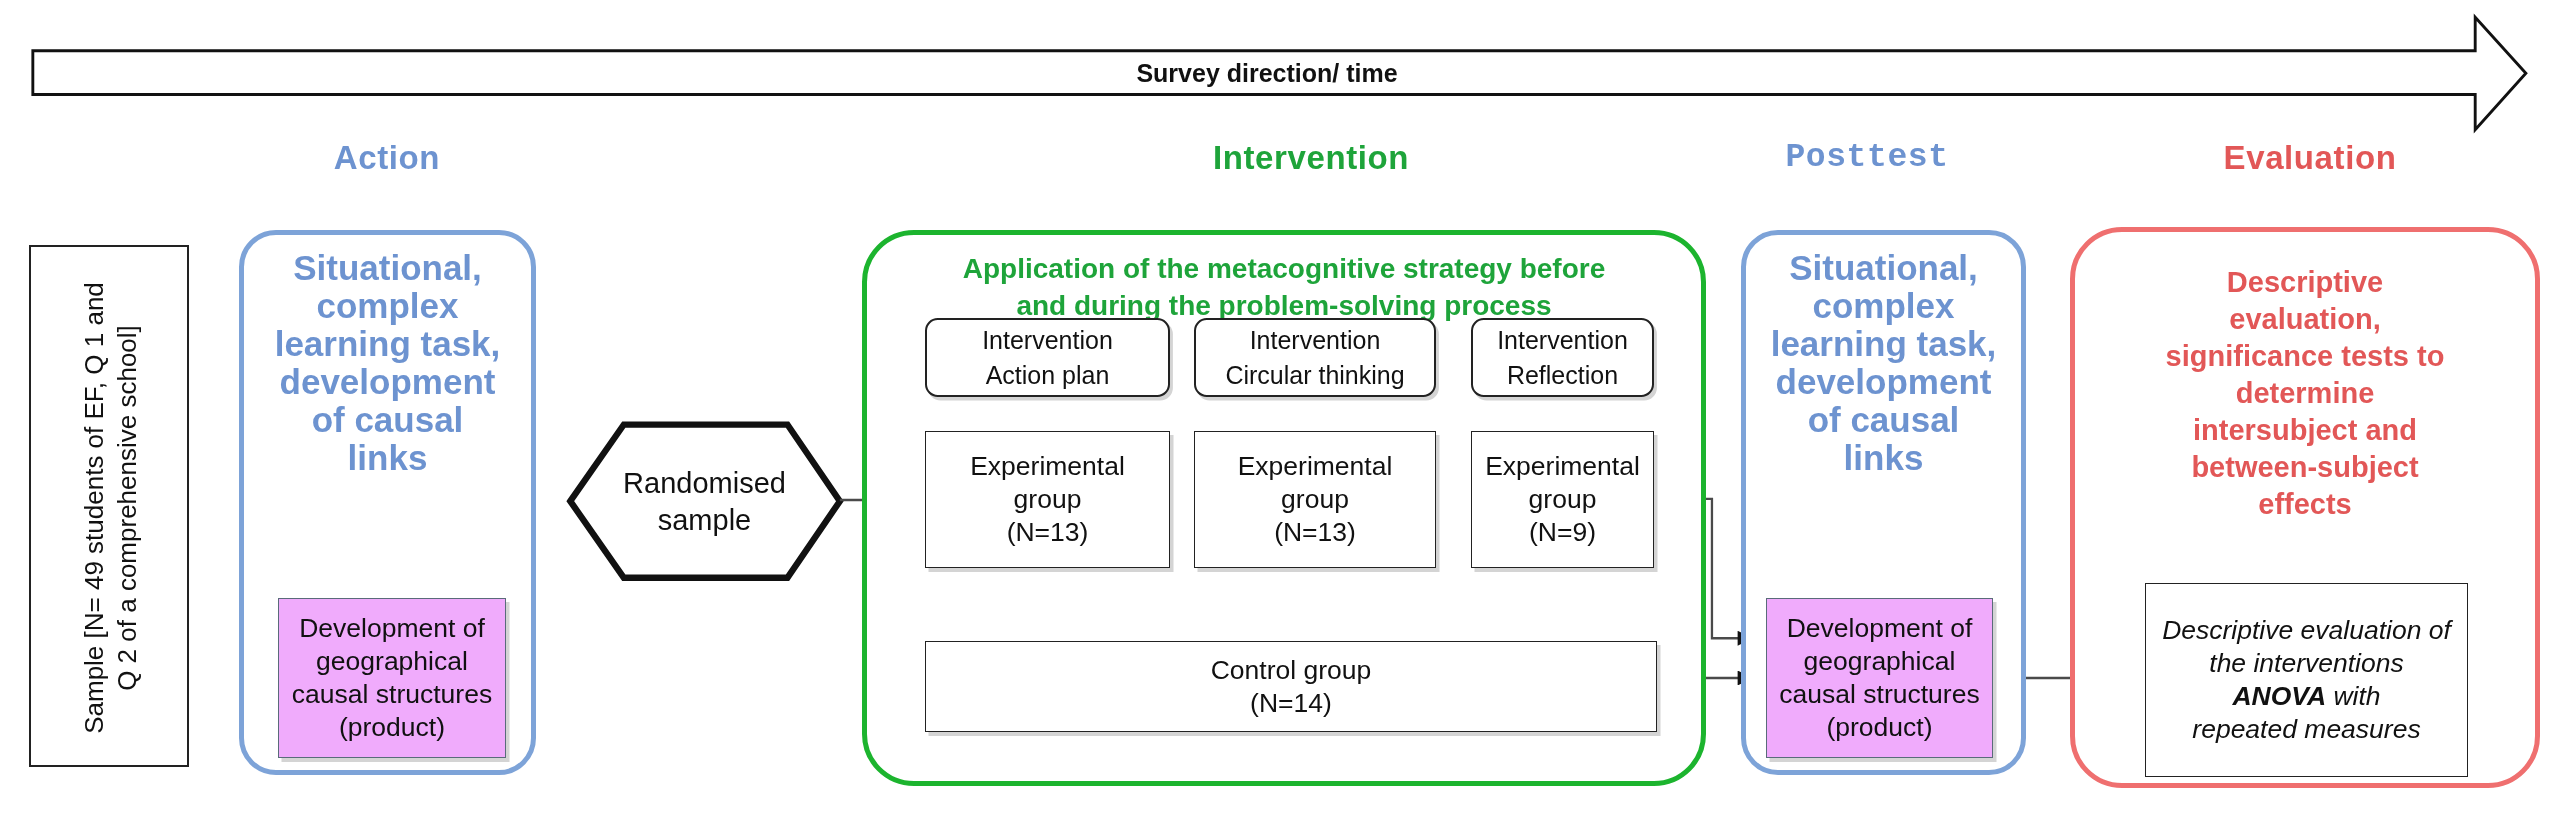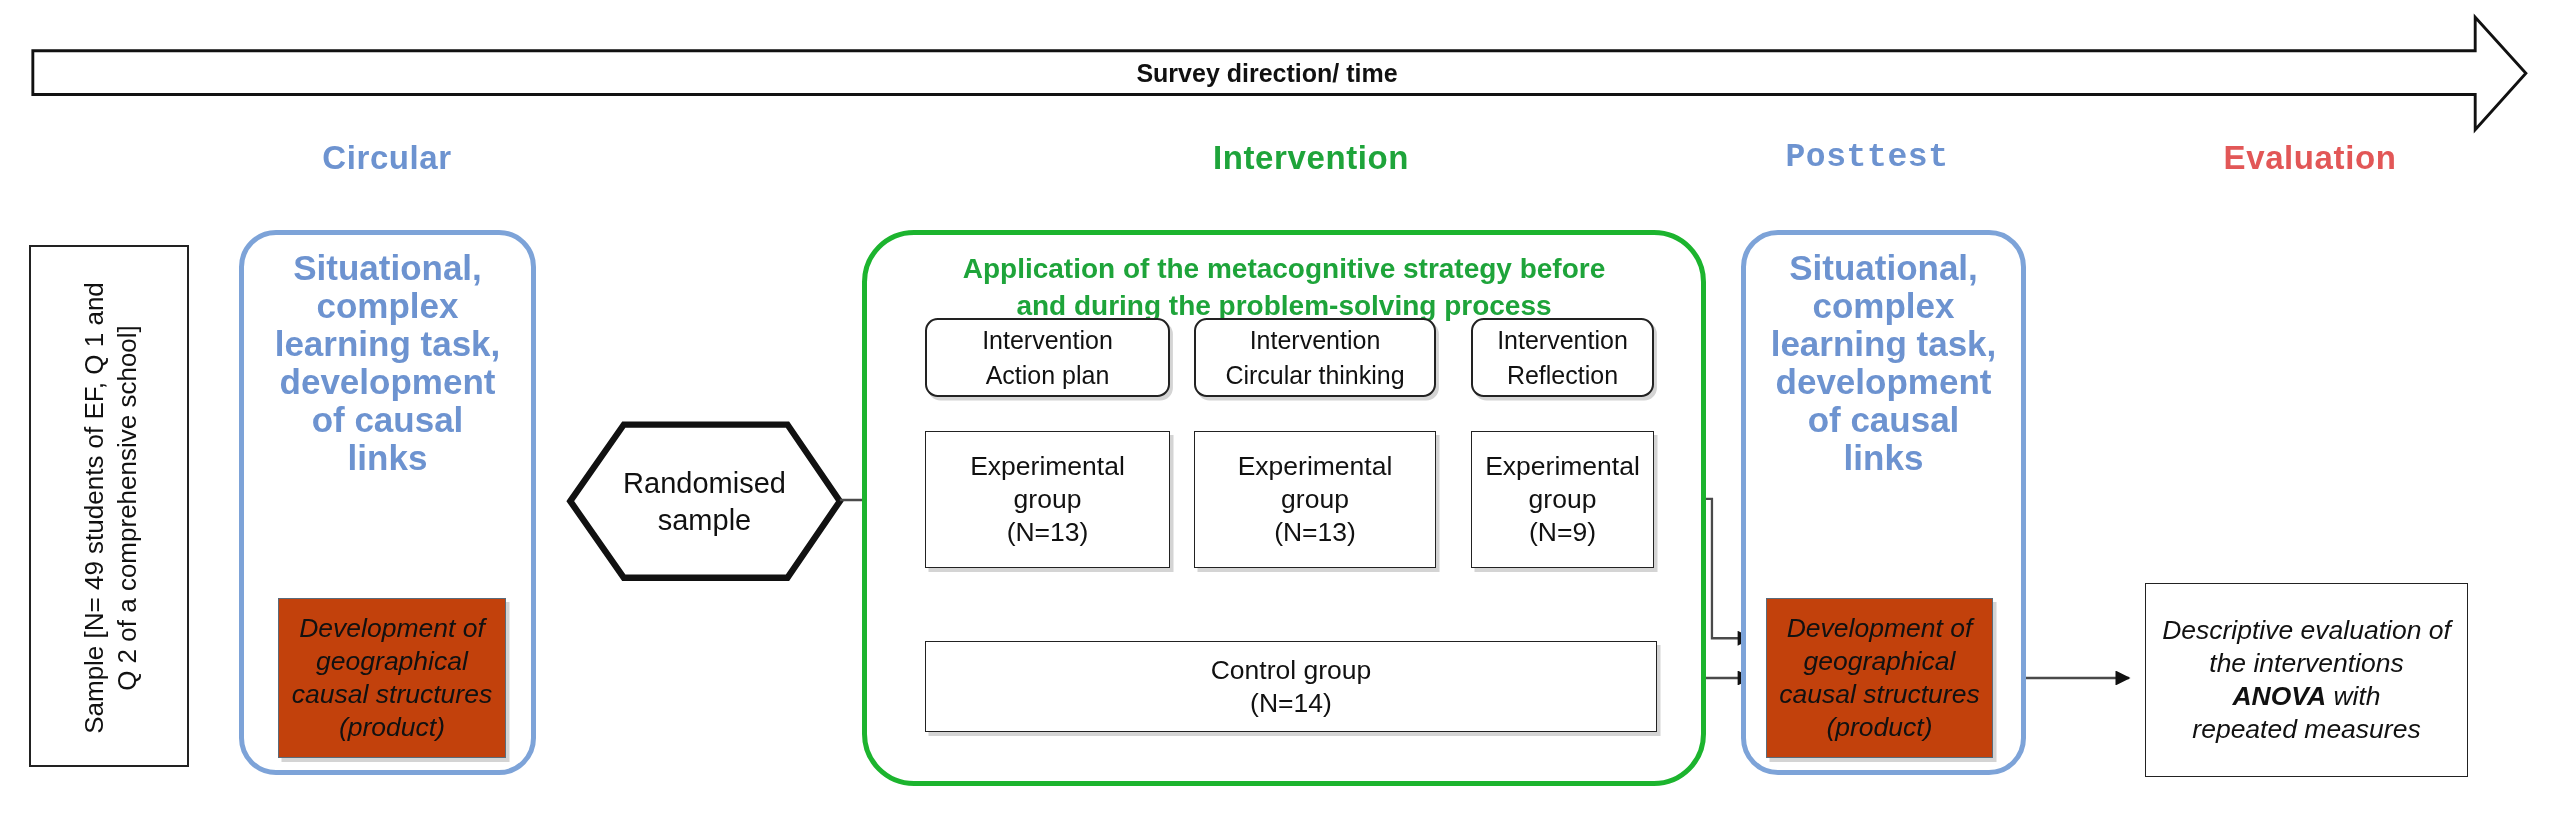--- a/index.html
+++ b/index.html
@@ -27,22 +27,22 @@
     transform:rotate(-90deg);font-size:26px;line-height:33px;text-align:center;
     display:flex;align-items:center;justify-content:center;
   }
   .blue-round{
     border:5.2px solid #7da3d8;border-radius:37px;background:#fff;z-index:1;
   }
   .blue-title{
     padding-top:14px;font-size:35px;line-height:38px;font-weight:bold;color:#6d93d0;text-align:center;
   }
   .product-box{
-    background:#c2410c;border:1.7px solid #5a6b7a;box-shadow:3.5px 4px 0 #d4d4d4;
-    font-size:26.5px;line-height:33px;z-index:2;font-style:italic;
+    background:#f0abfc;border:1.7px solid #5a6b7a;box-shadow:3.5px 4px 0 #d4d4d4;
+    font-size:26.5px;line-height:33px;z-index:2;
   }
   .green-box{
     left:862px;top:230px;width:844px;height:556px;
     border:5.8px solid #1cb42e;border-radius:52px;background:#fff;z-index:1;
   }
   .green-title{
     padding-top:15px;font-size:28px;line-height:37px;font-weight:bold;color:#1ea43a;text-align:center;
   }
   .thin-box{
     background:#fff;border:1.7px solid #222;box-shadow:3.5px 4px 0 #d4d4d4;
@@ -95,21 +95,21 @@
       <path d="M2875 1177 H3040" marker-end="url(#ah)"></path>
       <path d="M3459 1177 H3696" marker-end="url(#ah)"></path>
       <path d="M1817 692 V726" marker-end="url(#ah)"></path>
       <path d="M2283 692 V726" marker-end="url(#ah)"></path>
       <path d="M2712 692 V726" marker-end="url(#ah)"></path>
     </g>
   </svg>
 
   <div class="survey-label">Survey direction/ time</div>
 
-  <div class="phase-header c-pretest" style="left:387px;">Circular</div>
+  <div class="phase-header c-pretest" style="left:387px;">Action</div>
   <div class="phase-header c-intervention" style="left:1311px;">Intervention</div>
   <div class="phase-header c-posttest" style="left:1867px;font-family:Liberation Mono, monospace;">Posttest</div>
   <div class="phase-header c-evaluation" style="left:2310px;">Evaluation</div>
 
   <div class="abs sample-box">
     <div class="sample-text prewrap">Sample [N= 49 students of EF, Q 1 and
 Q 2 of a comprehensive school]</div>
   </div>
 
   <div class="abs blue-round" style="left:239px;top:230px;width:297px;height:545px;">
@@ -159,19 +159,28 @@
 learning task,
 development
 of causal
 links</div>
   </div>
   <div class="abs product-box center-text prewrap" style="left:1766px;top:598px;width:227px;height:160px;">Development of
 geographical
 causal structures
 (product)</div>
 
+  <div class="abs red-round">
+    <div class="red-title prewrap">Descriptive
+evaluation,
+significance tests to
+determine
+intersubject and
+between-subject
+effects</div>
+  </div>
   <div class="abs thin-box center-text" style="left:2145px;top:583px;width:323px;height:194px;box-shadow:none;font-style:italic;">
     <div class="prewrap"><span>Descriptive evaluation of
 the interventions</span><br><b>ANOVA</b><span> with</span><br><span>repeated measures</span></div>
   </div>
 
 </div>
 
 
 </body></html>

